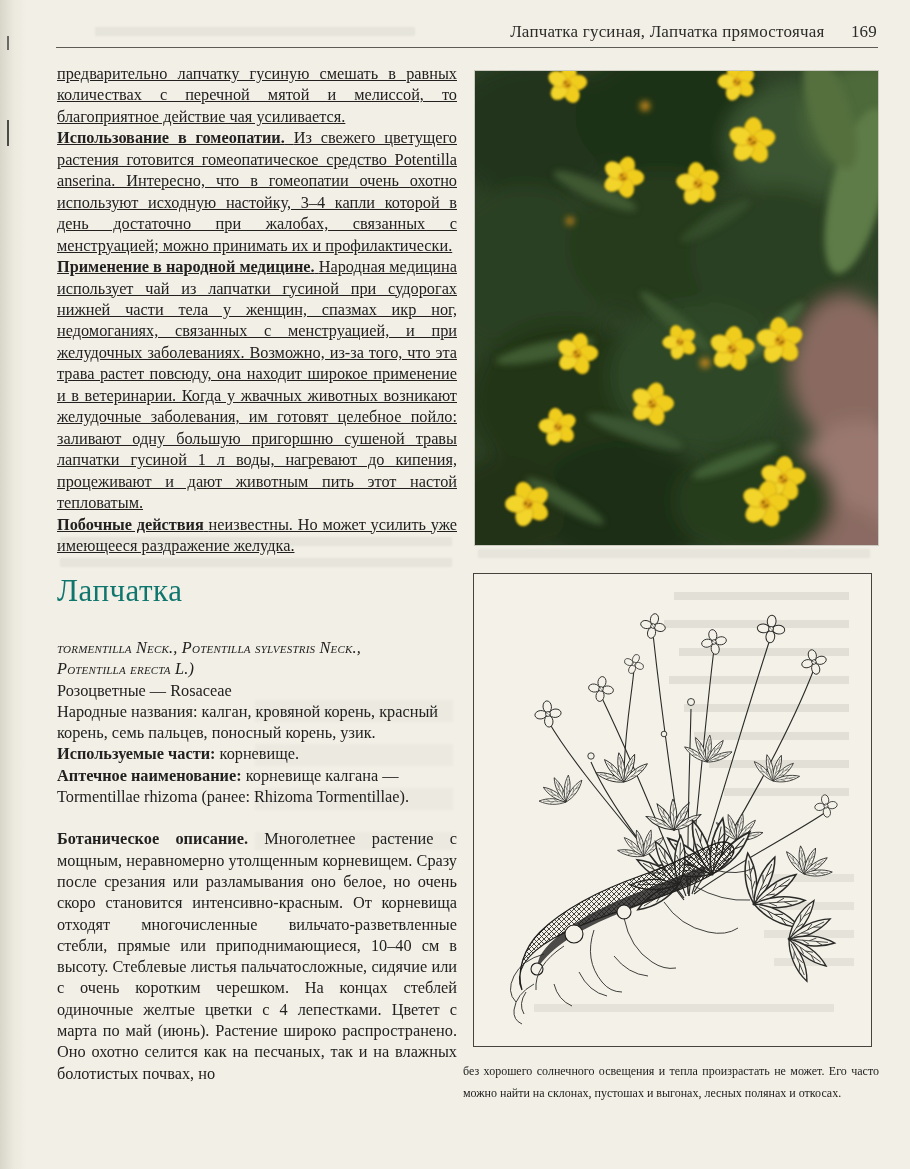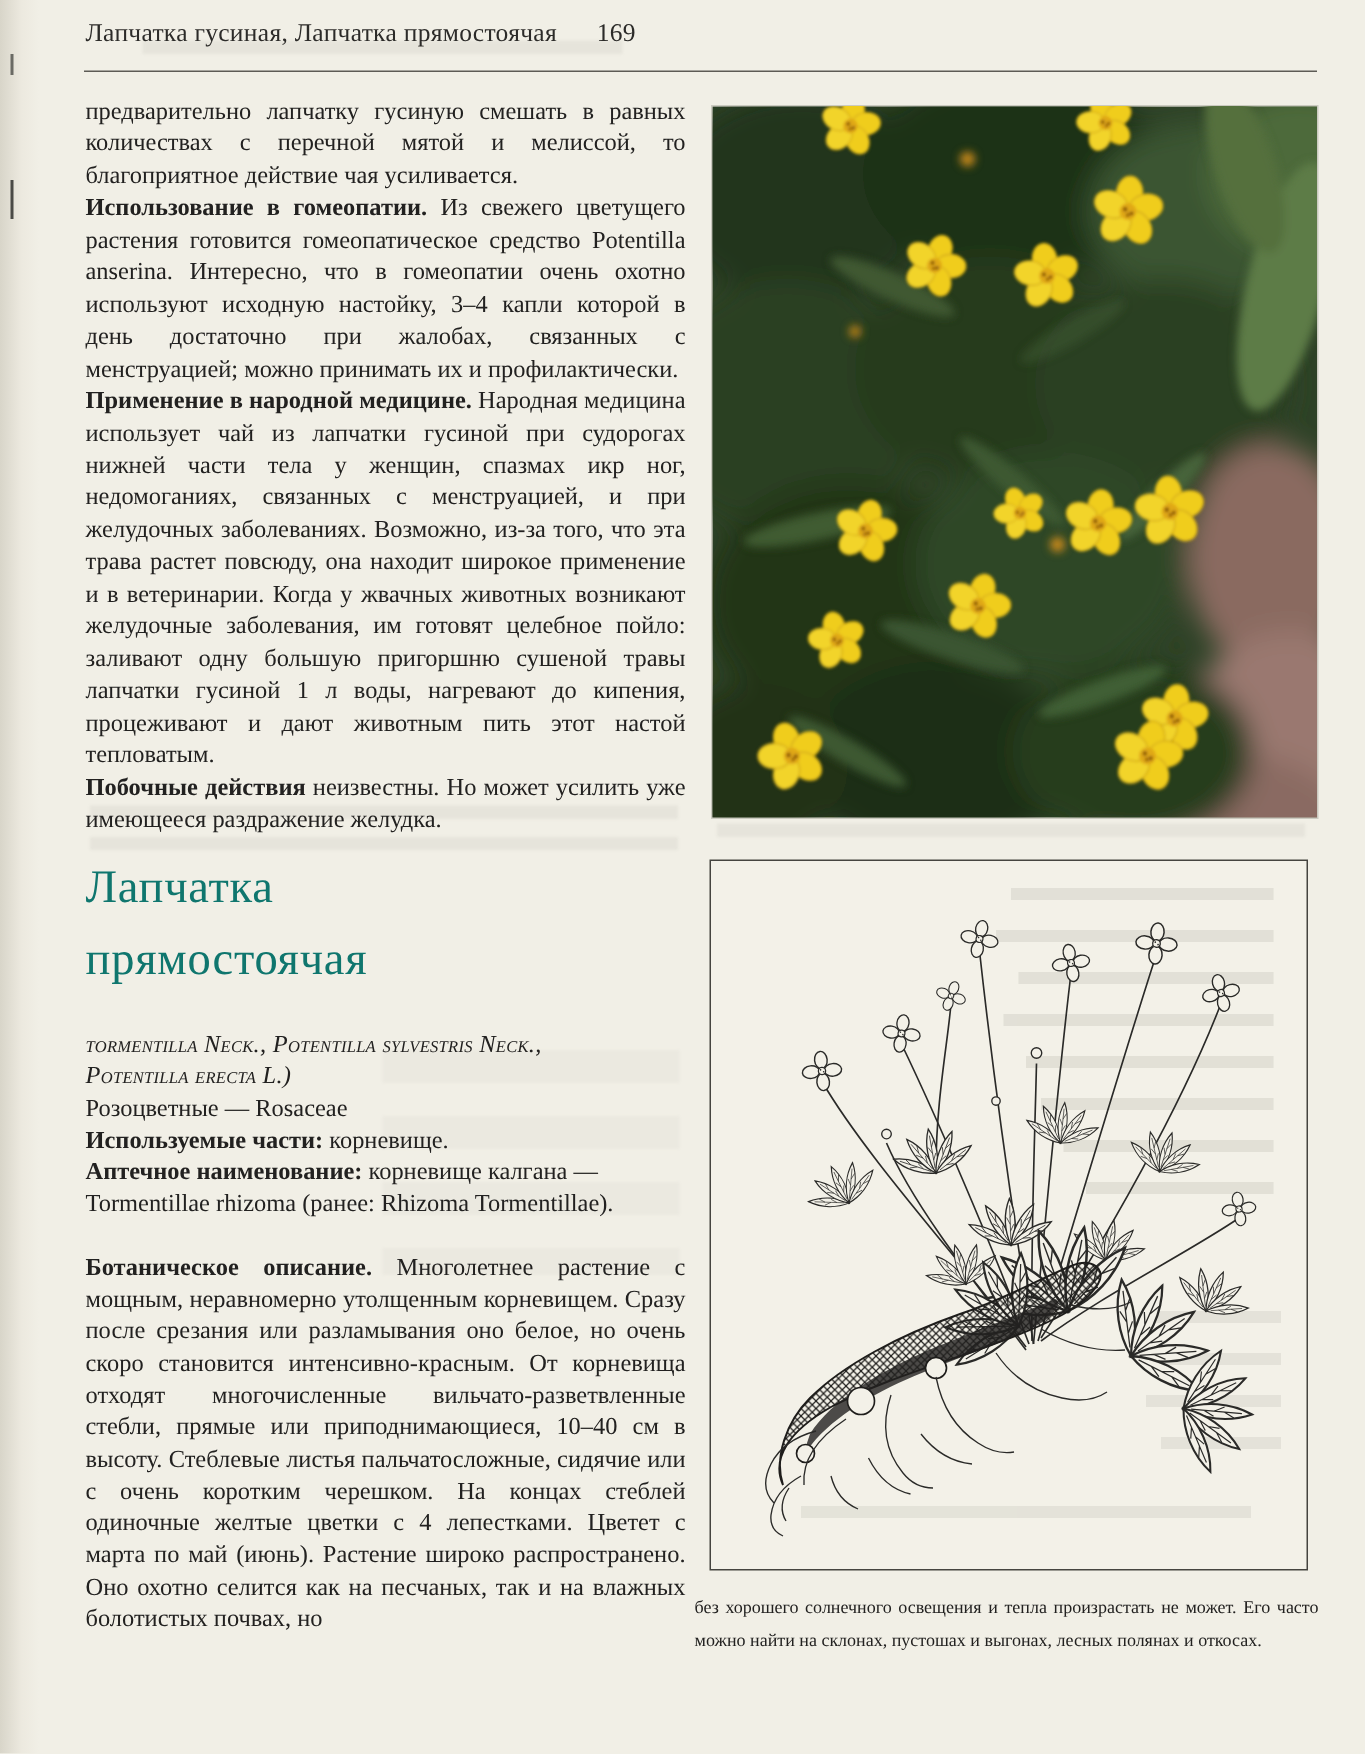--- a/index.html
+++ b/index.html
@@ -12,42 +12,42 @@
   
   body::before{
     content:"";position:absolute;left:0;top:0;width:26px;height:1169px;
     background:linear-gradient(90deg,#d8d5c9,#ece9df 55%,rgba(241,239,230,0));
     z-index:0;
   }
   .binding-mark{position:absolute;left:7px;top:120px;width:2px;height:26px;background:#4a4a46;z-index:1;}
   .binding-mark2{position:absolute;left:7px;top:36px;width:2px;height:14px;background:#6a6a64;z-index:1;}
 
   .header{
-    position:absolute;left:57px;top:12px;width:820px;
-    text-align:left;font-size:17px;color:#2c2b29;z-index:2;
+    position:absolute;left:57px;top:22px;width:820px;
+    text-align:right;font-size:17px;color:#2c2b29;z-index:2;
     letter-spacing:.2px;
   }
   .header .pageno{display:inline-block;margin-left:22px;}
   .header-rule{position:absolute;left:56px;top:47px;width:822px;height:1px;background:#5d5b55;z-index:2;}
 
   .ghost{
     position:absolute;z-index:0;opacity:.55;filter:blur(1px);
     background:repeating-linear-gradient(180deg,
       rgba(130,128,118,.18) 0 9px, rgba(0,0,0,0) 9px 21px);
   }
   .ghost.big{
     background:repeating-linear-gradient(180deg,
       rgba(120,118,108,.14) 0 22px, rgba(0,0,0,0) 22px 44px);
   }
 
   .col-left{
     position:absolute;left:57px;top:63px;width:400px;z-index:2;
     font-size:16.3px;line-height:21.45px;text-align:justify;
   }
-  .col-left p{margin:0;}
+  .col-left p{margin:0;text-decoration:underline;}
   .lead{font-weight:bold;}
 
   .article{
     position:absolute;left:57px;top:567px;width:400px;z-index:2;
     font-size:16.3px;line-height:21.3px;
   }
   .article h1{
     margin:0 0 22px 0;font-weight:400;font-size:31px;line-height:48px;
     color:#0f766e;letter-spacing:.5px;
   }
@@ -93,26 +93,26 @@
   <p><span class="lead">Применение в народной медицине.</span> <span>Народная медицина использует чай из лапчатки гусиной при судорогах нижней части тела у женщин, спазмах икр ног, недомоганиях, связанных с менструацией, и при желудочных заболеваниях. Возможно, из-за того, что эта трава растет повсюду, она находит широкое применение и в ветеринарии. Когда у жвачных животных возникают желудочные заболевания, им готовят целебное пойло: заливают одну большую пригоршню сушеной травы лапчатки гусиной 1 л воды, нагревают до кипения, процеживают и дают животным пить этот настой тепловатым.</span></p>
   <p><span class="lead">Побочные действия</span> <span>неизвестны. Но может усилить уже имеющееся раздражение желудка.</span></p>
 </div>
 
 <div class="ghost" style="left:60px;top:537px;width:392px;height:34px;"></div>
 <div class="ghost big" style="left:255px;top:700px;width:198px;height:150px;opacity:.35;"></div>
 
 <div class="article">
   <h1>
     <span>Лапчатка</span><br>
-    <span>прямостоячая</span>
   </h1>
   <div class="species-block">
     <div class="latin">tormentilla Neck., Potentilla sylvestris Neck.,</div>
     <div class="latin">Potentilla erecta L.)</div>
     <div>Розоцветные — Rosaceae</div>
+    <div>Народные названия: калган, кровяной корень, красный корень, семь пальцев, поносный корень, узик.</div>
     <div><span class="lead">Используемые части:</span> <span>корневище.</span></div>
     <div><span class="lead">Аптечное наименование:</span> <span>корневище калгана — Tormentillae rhizoma (ранее: Rhizoma Tormentillae).</span></div>
   </div>
   <p class="botany"><span class="lead">Ботаническое описание.</span> <span>Многолетнее растение с мощным, неравномерно утолщенным корневищем. Сразу после срезания или разламывания оно белое, но очень скоро становится интенсивно-красным. От корневища отходят многочисленные вильчато-разветвленные стебли, прямые или приподнимающиеся, 10–40 см в высоту. Стеблевые листья пальчатосложные, сидячие или с очень коротким черешком. На концах стеблей одиночные желтые цветки с 4 лепестками. Цветет с марта по май (июнь). Растение широко распространено. Оно охотно селится как на песчаных, так и на влажных болотистых почвах, но</span></p>
 </div>
 
 <div class="photo">
   <svg width="403" height="474" viewBox="0 0 403 474" preserveAspectRatio="none">
     <defs>
       <filter id="b7" x="-40%" y="-40%" width="180%" height="180%">

